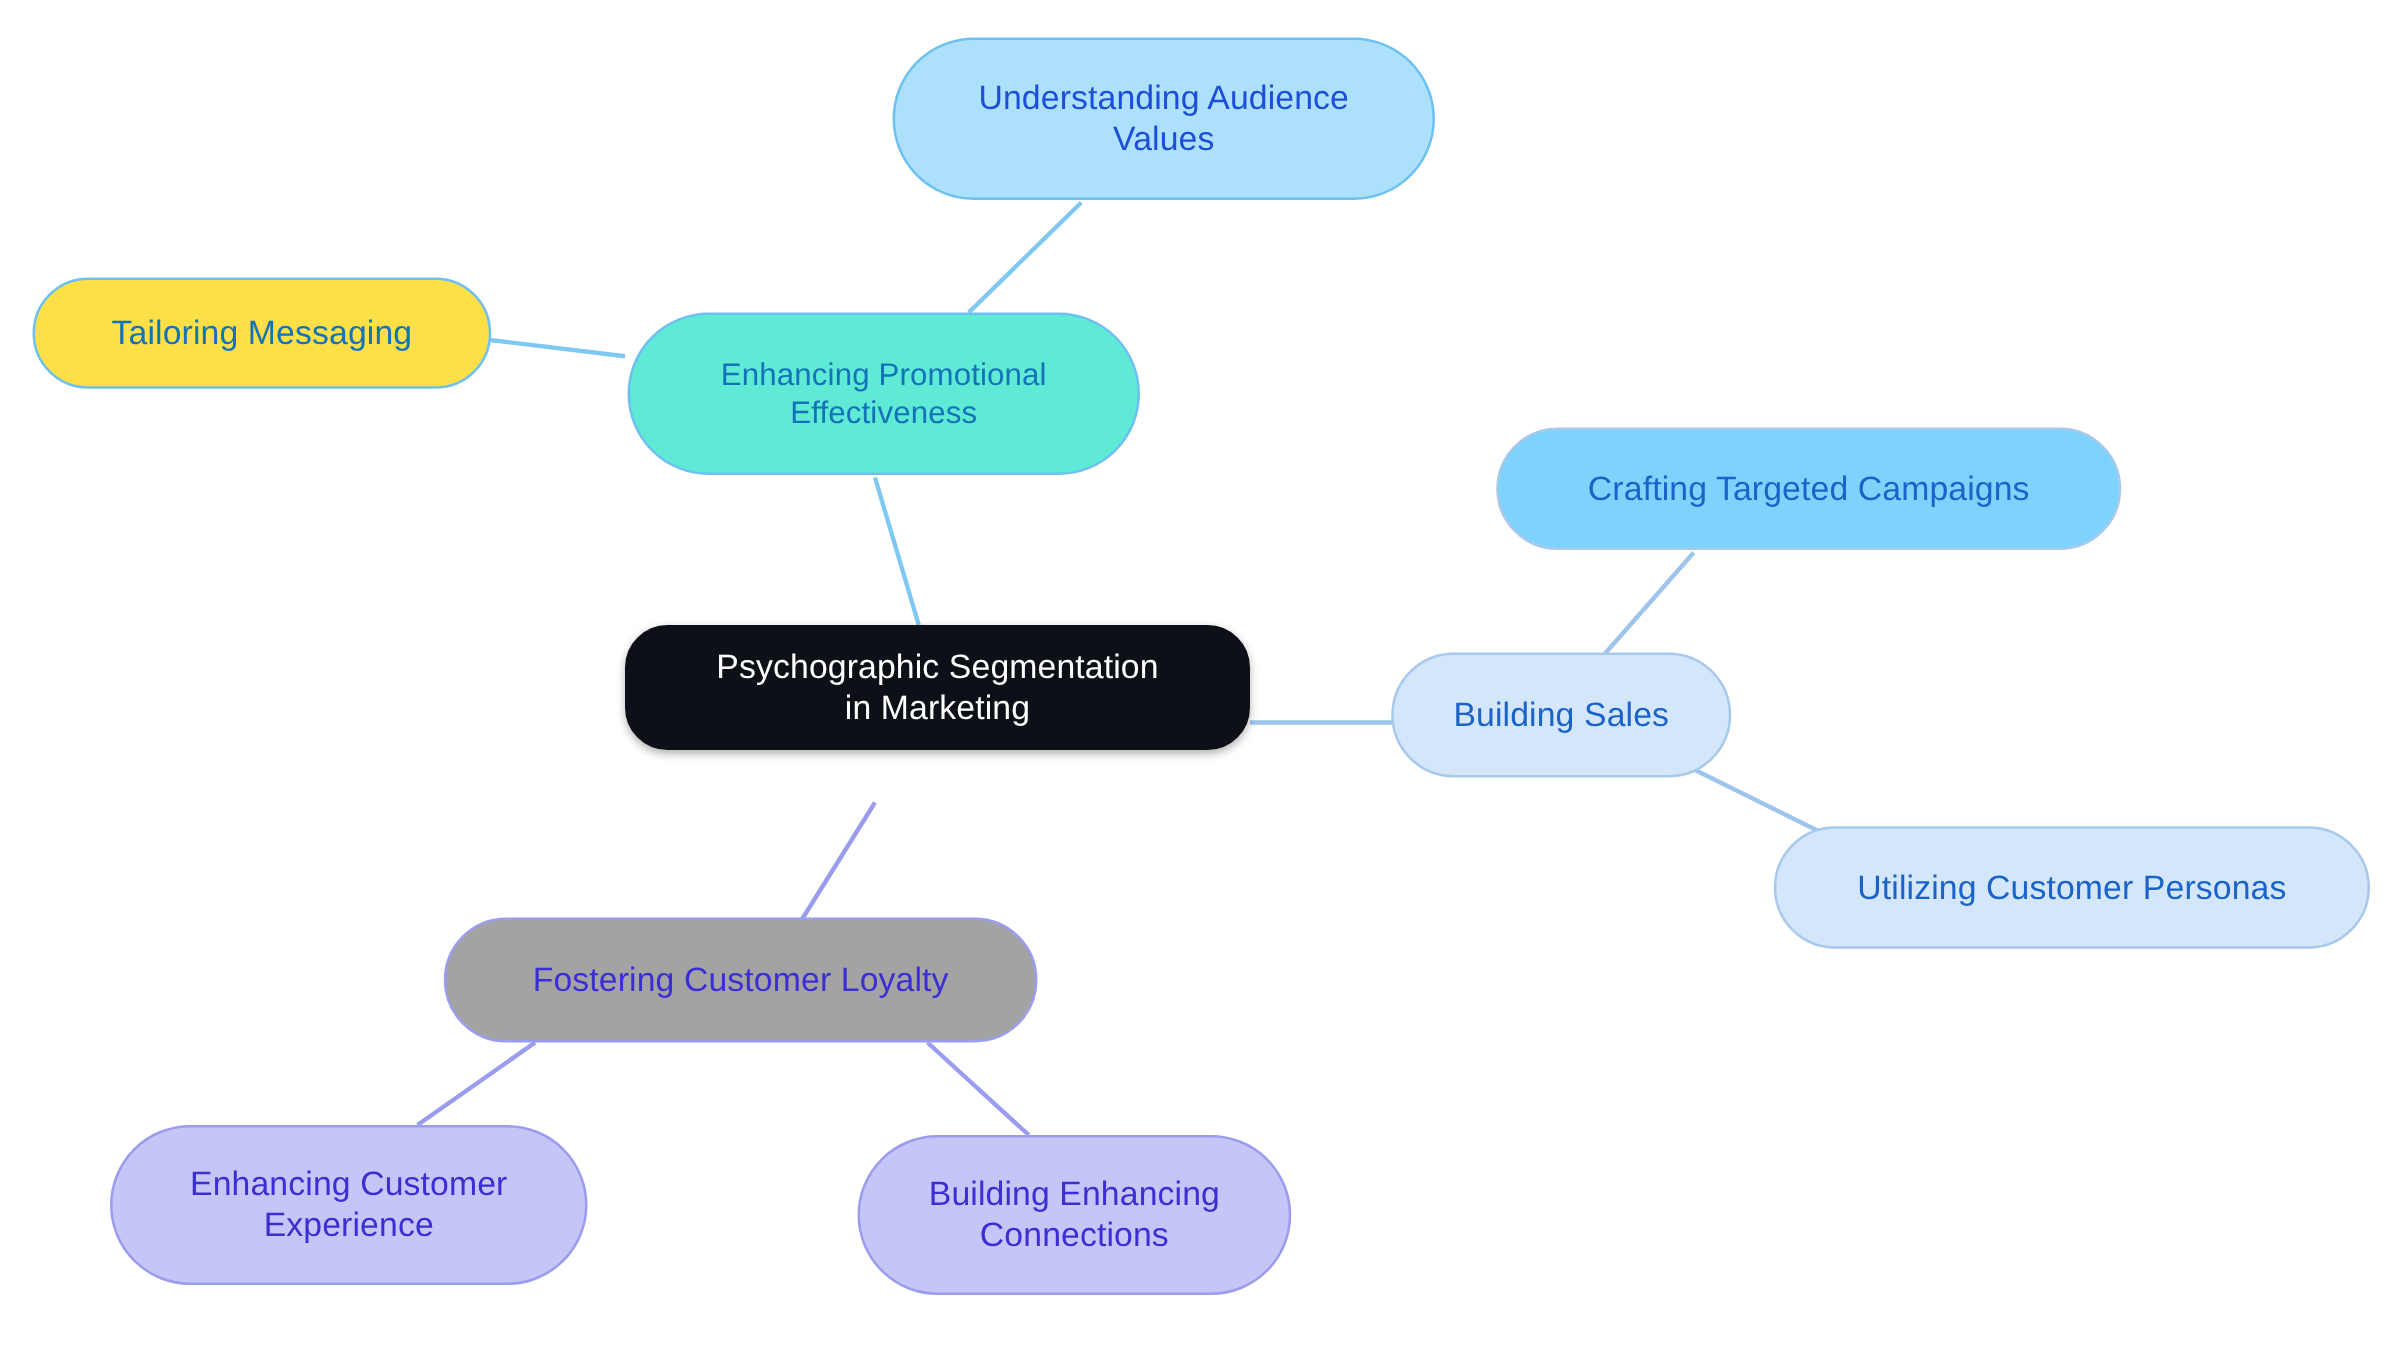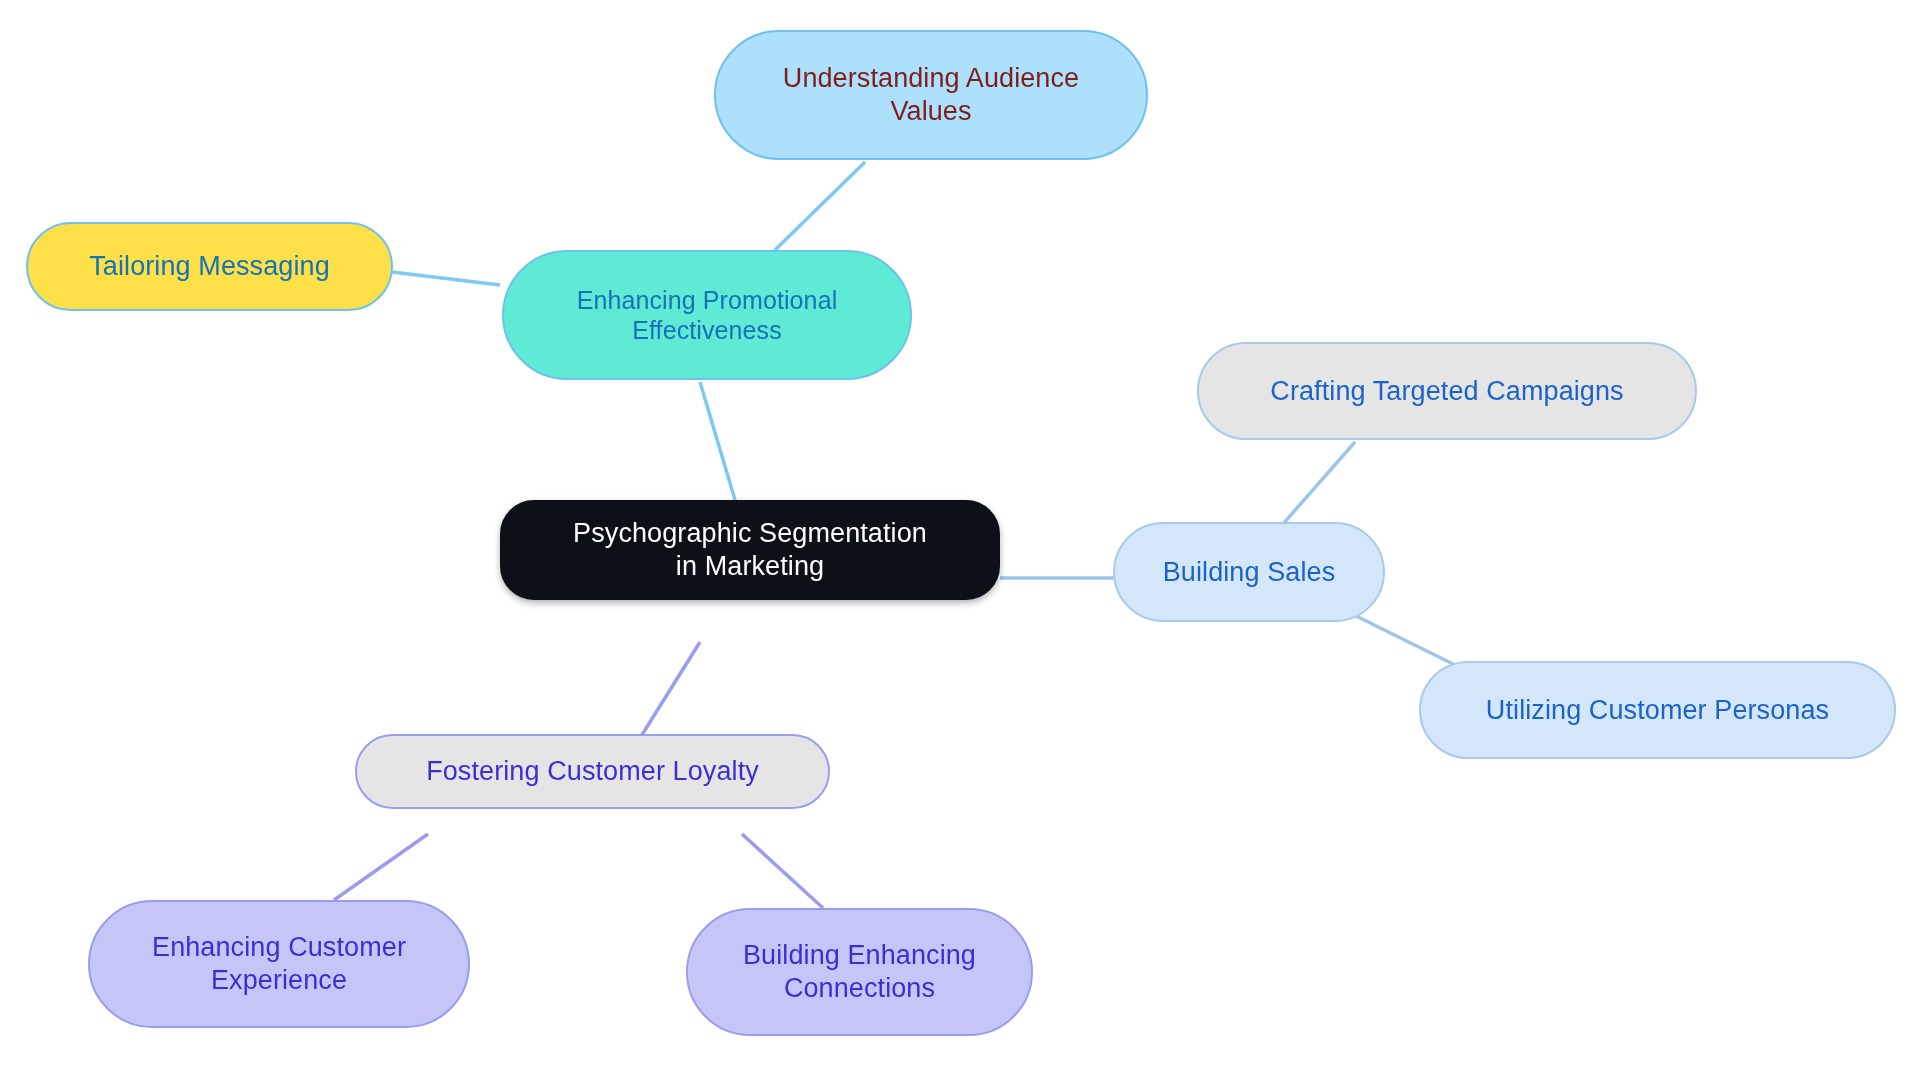--- a/index.html
+++ b/index.html
@@ -58,27 +58,27 @@
       <line x1="1000" y1="578" x2="1115" y2="578" stroke="#9dc4ea" stroke-width="3.5" stroke-linecap="butt"></line>
       <line x1="1283" y1="524" x2="1355" y2="442" stroke="#9dc4ea" stroke-width="3.5" stroke-linecap="butt"></line>
       <line x1="1348" y1="612" x2="1455" y2="665" stroke="#9dc4ea" stroke-width="3.5" stroke-linecap="butt"></line>
       <line x1="700" y1="642" x2="640" y2="738" stroke="#9a9cee" stroke-width="3.5" stroke-linecap="butt"></line>
       <line x1="428" y1="834" x2="334" y2="900" stroke="#9a9cee" stroke-width="3.5" stroke-linecap="butt"></line>
       <line x1="742" y1="834" x2="823" y2="908" stroke="#9a9cee" stroke-width="3.5" stroke-linecap="butt"></line>
     </svg>
   <div id="nodes">
       <div class="node root" style="left: 500px; top: 500px; width: 500px; height: 100px; background: rgb(13, 17, 23); border-color: rgb(13, 17, 23); color: rgb(255, 255, 255); font-size: 27px;">Psychographic Segmentation
 in Marketing</div>
-      <div class="node" style="left: 714px; top: 30px; width: 434px; height: 130px; background: rgb(173, 225, 251); border-color: rgb(109, 193, 240); color: #7f1d1d; font-size: 27px;">Understanding Audience
+      <div class="node" style="left: 714px; top: 30px; width: 434px; height: 130px; background: rgb(173, 225, 251); border-color: rgb(109, 193, 240); color: #1d4ed8; font-size: 27px;">Understanding Audience
 Values</div>
       <div class="node" style="left: 502px; top: 250px; width: 410px; height: 130px; background: #5eead4; border-color: rgb(109, 193, 240); color: rgb(19, 114, 184); font-size: 25px;">Enhancing Promotional
 Effectiveness</div>
       <div class="node" style="left: 26px; top: 222px; width: 367px; height: 89px; background: #fde047; border-color: rgb(109, 193, 240); color: rgb(19, 114, 184); font-size: 27px;">Tailoring Messaging</div>
       <div class="node" style="left: 1113px; top: 522px; width: 272px; height: 100px; background: rgb(212, 230, 250); border-color: rgb(168, 201, 236); color: rgb(27, 99, 201); font-size: 27px;">Building Sales</div>
-      <div class="node" style="left: 1197px; top: 342px; width: 500px; height: 98px; background: #e5e5e5; border-color: rgb(168, 201, 236); color: rgb(27, 99, 201); font-size: 27px;">Crafting Targeted Campaigns</div>
+      <div class="node" style="left: 1197px; top: 342px; width: 500px; height: 98px; background: #7dd3fc; border-color: rgb(168, 201, 236); color: rgb(27, 99, 201); font-size: 27px;">Crafting Targeted Campaigns</div>
       <div class="node" style="left: 1419px; top: 661px; width: 477px; height: 98px; background: rgb(212, 230, 250); border-color: rgb(168, 201, 236); color: rgb(27, 99, 201); font-size: 27px;">Utilizing Customer Personas</div>
-      <div class="node" style="left: 355px; top: 734px; width: 475px; height: 75px; background: #e5e5e5; border-color: rgb(154, 156, 238); color: rgb(59, 47, 212); font-size: 27px;">Fostering Customer Loyalty</div>
+      <div class="node" style="left: 355px; top: 734px; width: 475px; height: 100px; background: #a3a3a3; border-color: rgb(154, 156, 238); color: rgb(59, 47, 212); font-size: 27px;">Fostering Customer Loyalty</div>
       <div class="node" style="left: 88px; top: 900px; width: 382px; height: 128px; background: rgb(197, 198, 247); border-color: rgb(154, 156, 238); color: rgb(59, 47, 212); font-size: 27px;">Enhancing Customer
 Experience</div>
       <div class="node" style="left: 686px; top: 908px; width: 347px; height: 128px; background: rgb(197, 198, 247); border-color: rgb(154, 156, 238); color: rgb(59, 47, 212); font-size: 27px;">Building Enhancing
 Connections</div>
     </div>
 </div>
 
 </body></html>

